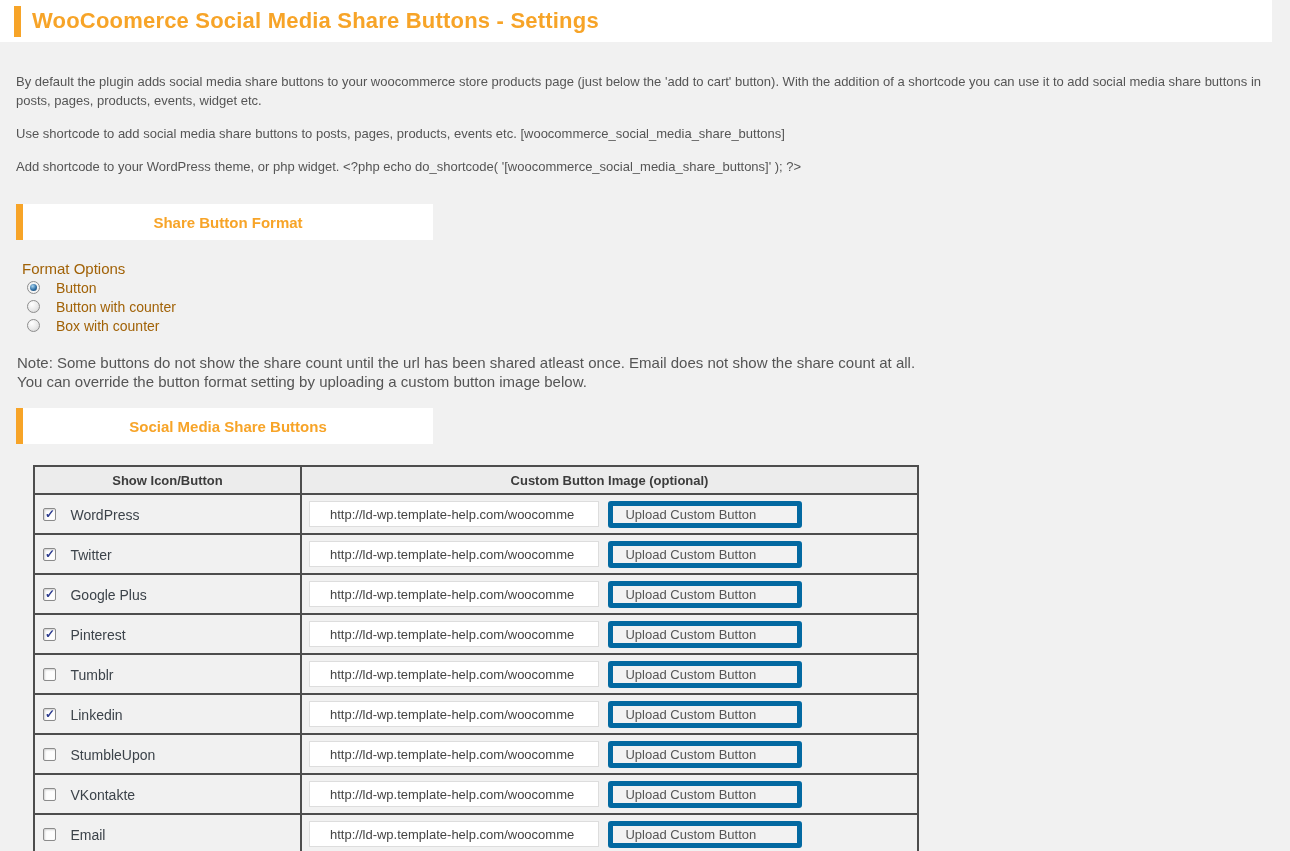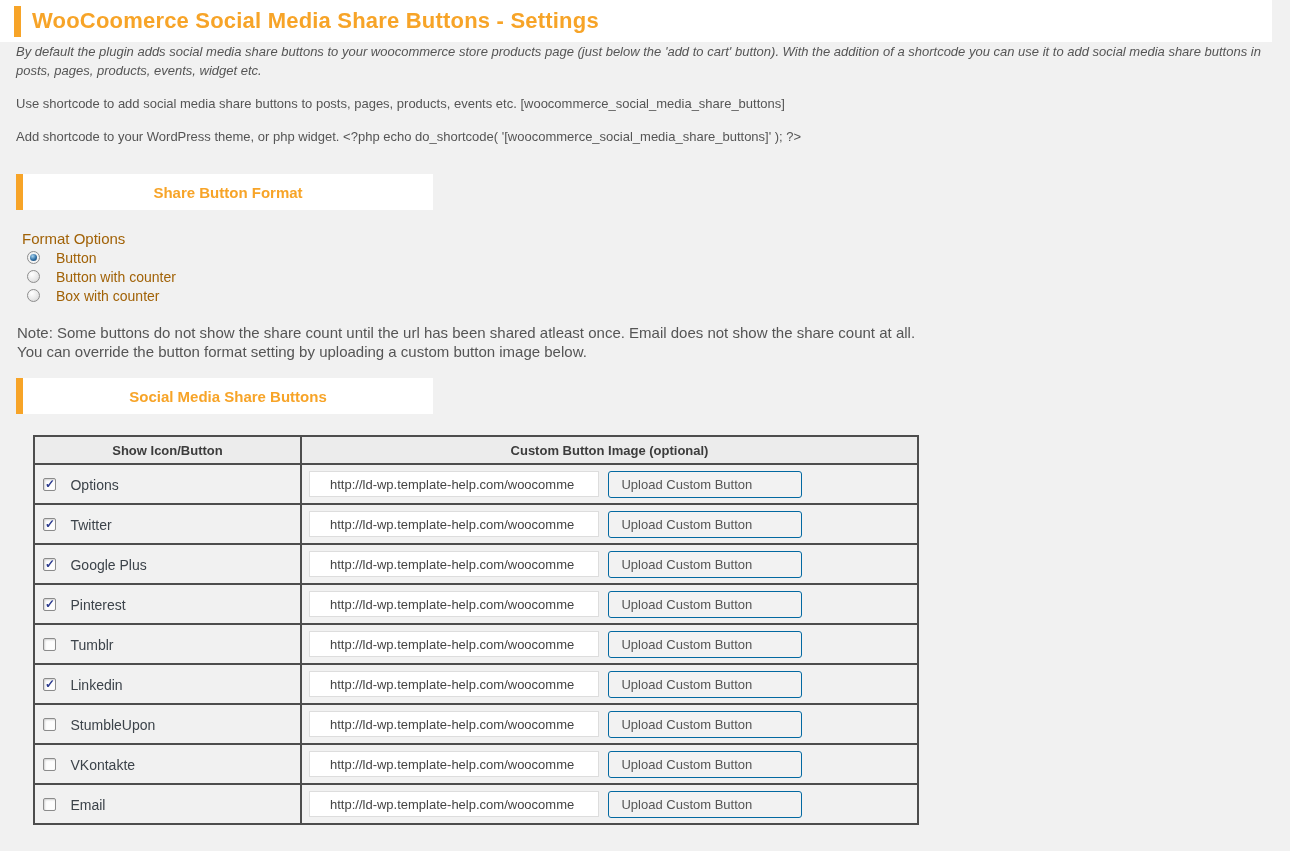--- a/index.html
+++ b/index.html
@@ -32,21 +32,21 @@
   }
   
   .content { padding:0 16px; }
   .intro p {
     font-size:13px;
     line-height:19px;
     color:#555;
     margin-top:14px;
     max-width:1262px;
   }
-  .intro p:first-child { margin-top:0;font-style:italic; }
+  .intro p:first-child { margin-top:30px; }
   
   .section-header {
     margin-top:28px;
     margin-left:0;
     width:417px;
     height:36px;
     background:#ffffff;
     border-left:7px solid #f7a428;
     display:flex;
     align-items:center;
@@ -155,21 +155,21 @@
     font-size:13px;
     color:#444;
     padding:0 20px;
     vertical-align:middle;
     overflow:hidden;
   }
   .upload-btn {
     width:194px;
     height:27px;
     margin-left:5px;
-    border:1px solid #0369a1;
+    border:5px solid #0369a1;
     border-radius:3px;
     background:#f2f2f2;
     font-family:"Liberation Sans", sans-serif;
     font-size:13px;
     color:#555;
     text-align:left;
     padding-left:12px;
     vertical-align:middle;
     cursor:pointer;
   }
@@ -223,21 +223,21 @@
     <thead>
       <tr>
         <th class="col-icon">Show Icon/Button</th>
         <th class="col-custom">Custom Button Image (optional)</th>
       </tr>
     </thead>
     <tbody id="rows-body">
   <tr>
     <td class="cell-label">
       <span class="checkbox checked"></span>
-      <span class="row-label">Options</span>
+      <span class="row-label">WordPress</span>
     </td>
     <td class="cell-input">
       <input type="text" class="url-input" value="http://ld-wp.template-help.com/woocomme" style="">
       <button class="upload-btn">Upload Custom Button</button>
     </td>
   </tr>
 
   <tr>
     <td class="cell-label">
       <span class="checkbox checked"></span>

